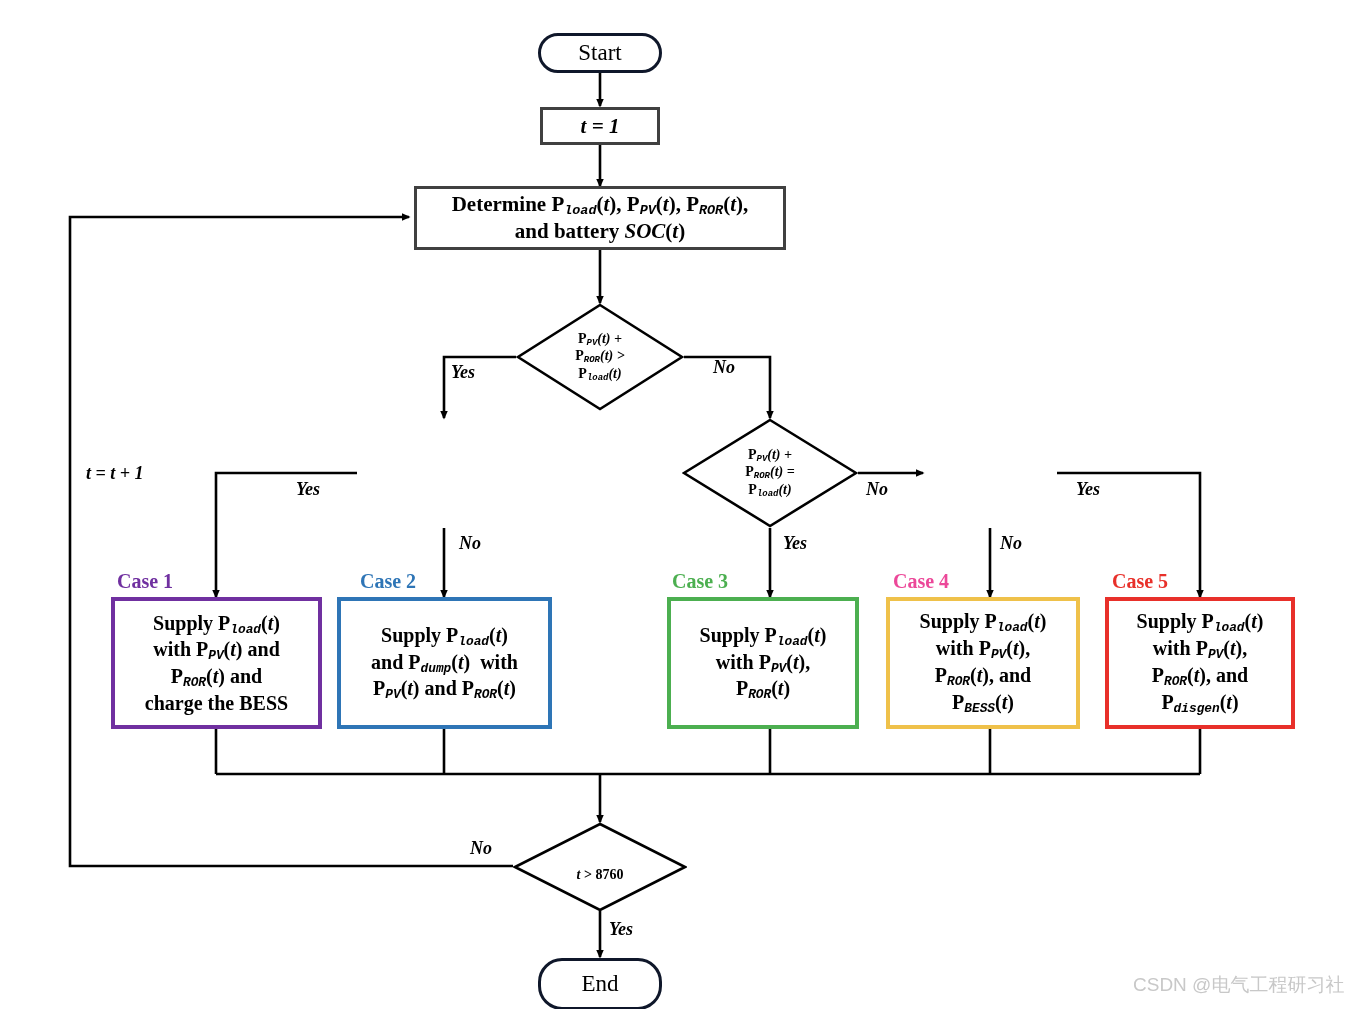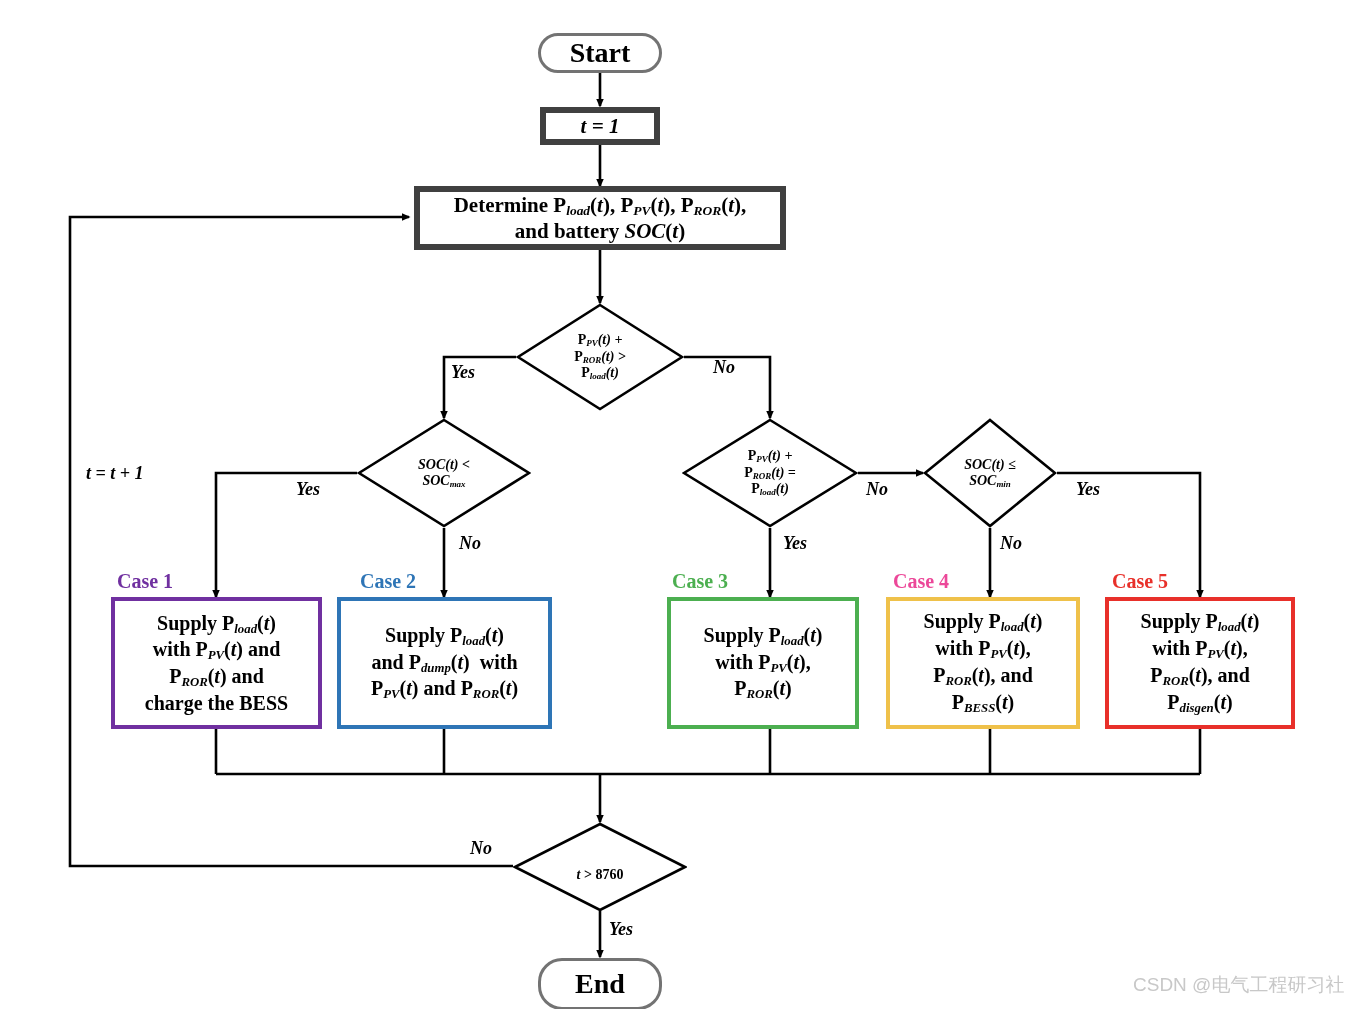--- a/index.html
+++ b/index.html
@@ -31,29 +31,29 @@
     display: flex;
     align-items: center;
     justify-content: center;
     text-align: center;
     background: #ffffff;
     color: #000000;
   }
 
   
   .terminator {
-    border: 3px solid #737373;
+    border: 3px solid #0f172a;
     border-radius: 24px;
-    font-weight: bold;
-    font-size: 28px;
+    font-weight: normal;
+    font-size: 23px;
   }
 
   
   .process {
-    border: 6px solid #404040;
+    border: 3px solid #404040;
     font-weight: bold;
     font-size: 21px;
     line-height: 1.18;
   }
 
   
   .casebox {
     border-width: 4px;
     border-style: solid;
     font-weight: bold;
@@ -110,21 +110,21 @@
     white-space: nowrap;
   }
 
   .watermark {
     position: absolute;
     color: #c8c8c8;
     font-family: "Liberation Sans", sans-serif;
     font-size: 19px;
     white-space: nowrap;
   }
-  sub.s { font-style: italic; font-size: 0.64em; font-weight: bold; vertical-align: -0.25em; }
+  sub.s { font-style: italic; font-size: 0.64em; font-weight: bold; vertical-align: -0.25em; font-family: Liberation Mono, monospace; }
   .mathP { font-style: normal; font-weight: bold; }
   .it { font-style: italic; }
 </style>
 </head>
 <body>
 
 <div id="canvas">
 
   <svg id="wires" viewBox="0 0 1363 1009" width="1363" height="1009" xmlns="http://www.w3.org/2000/svg">
     <defs>
@@ -197,54 +197,36 @@
     </svg>
     <div class="dtext">
       <div><span class="mathP">P</span><sub class="s">PV</sub>(<i class="it">t</i>) +</div>
       <div><span class="mathP">P</span><sub class="s">ROR</sub>(<i class="it">t</i>) &gt;</div>
       <div><span class="mathP">P</span><sub class="s">load</sub>(<i class="it">t</i>)</div>
     </div>
   </div>
   <div class="edgelabel" style="left:451px; top:362px;">Yes</div>
   <div class="edgelabel" style="left:713px; top:357px;">No</div>
 
-  <div class="decision" style="left:357px; top:418px; width:174px; height:110px;">
-    <svg width="174" height="110" viewBox="0 0 174 110" xmlns="http://www.w3.org/2000/svg">
-      <polygon points="87,2 172,55 87,108 2,55" fill="#fff" stroke="#000" stroke-width="2.6"></polygon>
-    </svg>
-    <div class="dtext">
-      <div><span class="it">SOC</span>(<i class="it">t</i>) &lt;</div>
-      <div><span class="it">SOC</span><sub class="s">max</sub></div>
-    </div>
-  </div>
   <div class="edgelabel" style="left:296px; top:479px;">Yes</div>
   <div class="edgelabel" style="left:459px; top:533px;">No</div>
 
   <div class="decision" style="left:682px; top:418px; width:176px; height:110px;">
     <svg width="176" height="110" viewBox="0 0 176 110" xmlns="http://www.w3.org/2000/svg">
       <polygon points="88,2 174,55 88,108 2,55" fill="#fff" stroke="#000" stroke-width="2.6"></polygon>
     </svg>
     <div class="dtext">
       <div><span class="mathP">P</span><sub class="s">PV</sub>(<i class="it">t</i>) +</div>
       <div><span class="mathP">P</span><sub class="s">ROR</sub>(<i class="it">t</i>) =</div>
       <div><span class="mathP">P</span><sub class="s">load</sub>(<i class="it">t</i>)</div>
     </div>
   </div>
   <div class="edgelabel" style="left:783px; top:533px;">Yes</div>
   <div class="edgelabel" style="left:866px; top:479px;">No</div>
 
-  <div class="decision" style="left:923px; top:418px; width:134px; height:110px;">
-    <svg width="134" height="110" viewBox="0 0 134 110" xmlns="http://www.w3.org/2000/svg">
-      <polygon points="67,2 132,55 67,108 2,55" fill="#fff" stroke="#000" stroke-width="2.6"></polygon>
-    </svg>
-    <div class="dtext">
-      <div><span class="it">SOC</span>(<i class="it">t</i>) ≤</div>
-      <div><span class="it">SOC</span><sub class="s">min</sub></div>
-    </div>
-  </div>
   <div class="edgelabel" style="left:1000px; top:533px;">No</div>
   <div class="edgelabel" style="left:1076px; top:479px;">Yes</div>
 
   <div class="caselabel" style="left:117px; top:570px; color:#7030A0;">Case 1</div>
   <div class="node casebox" style="left:111px; top:597px; width:211px; height:132px; border-color:#7030A0; flex-direction:column;">
     <div>Supply <span class="mathP">P</span><sub class="s">load</sub>(<i class="it">t</i>)</div>
     <div>with <span class="mathP">P</span><sub class="s">PV</sub>(<i class="it">t</i>) and</div>
     <div><span class="mathP">P</span><sub class="s">ROR</sub>(<i class="it">t</i>) and</div>
     <div>charge the BESS</div>
   </div>

